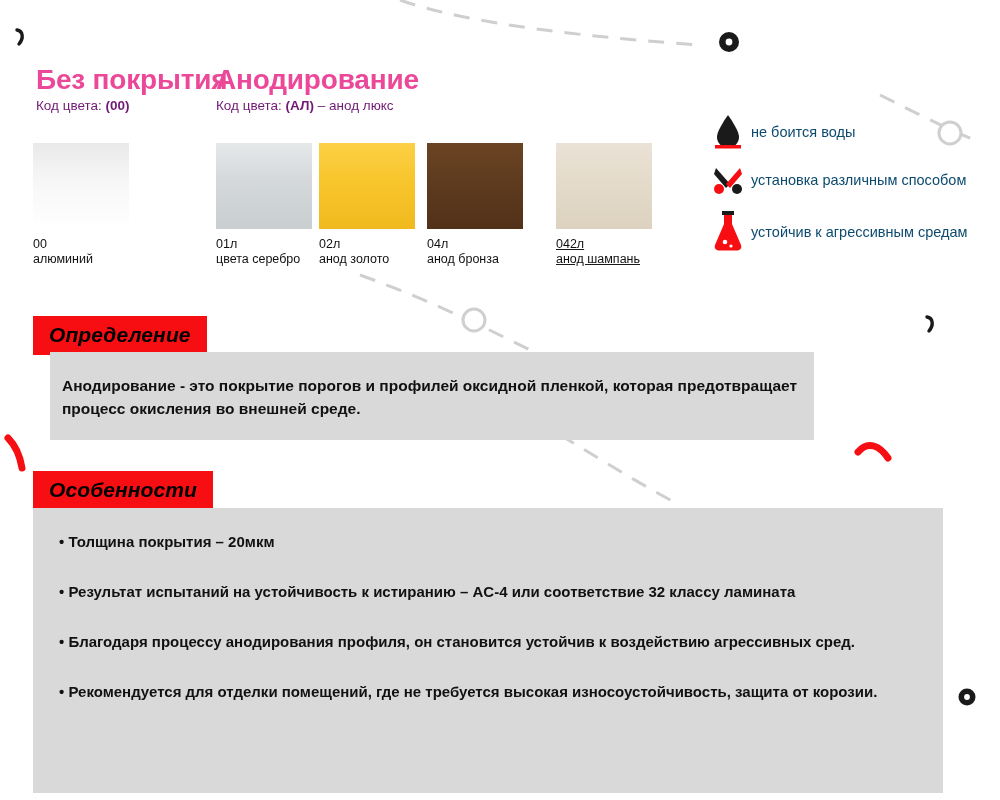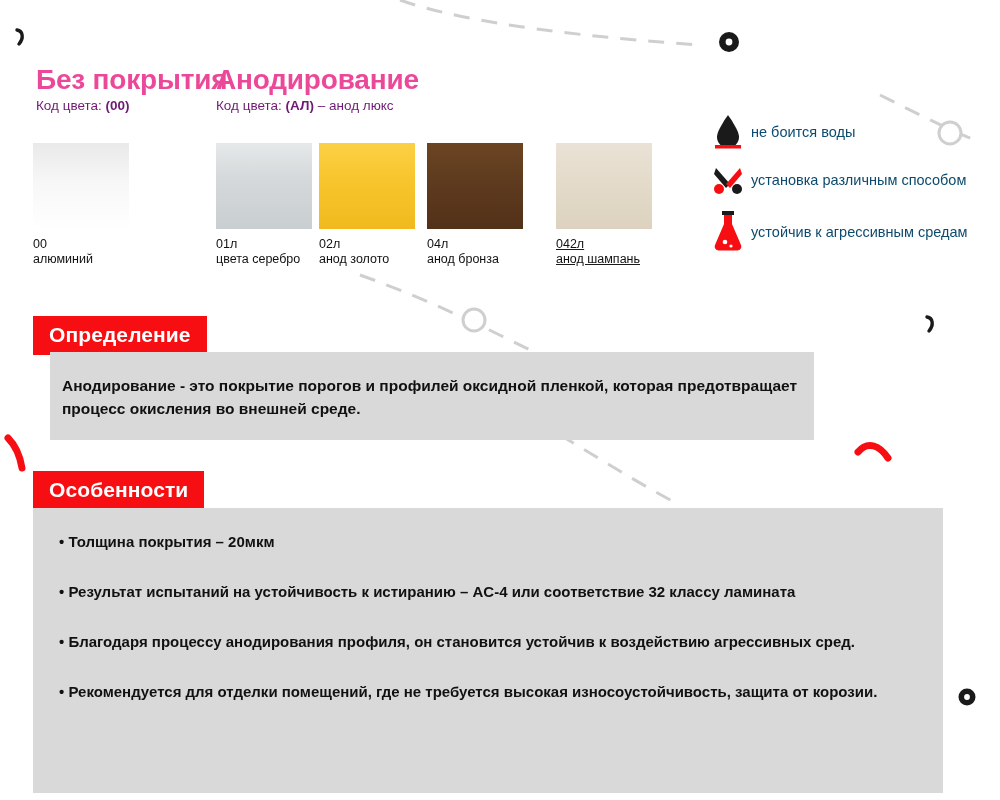--- a/index.html
+++ b/index.html
@@ -67,25 +67,26 @@
     margin-top: 8px;
     color: #111;
   }
   .swatch .cap .code { display: block; }
   .swatch .cap .name { display: block; }
 
   
   .tab {
     position: absolute;
     background: #f60e12;
-    color: #ffffff;
+    color: #000000;
     font-size: 21px;
     font-weight: bold;
     padding: 7px 16px 8px 16px;
     letter-spacing: 0.1px;
+    font-style: italic;
   }
 
   
   .panel {
     position: absolute;
     background: #d9d9d9;
     color: #111;
   }
   .panel p {
     margin: 0;

